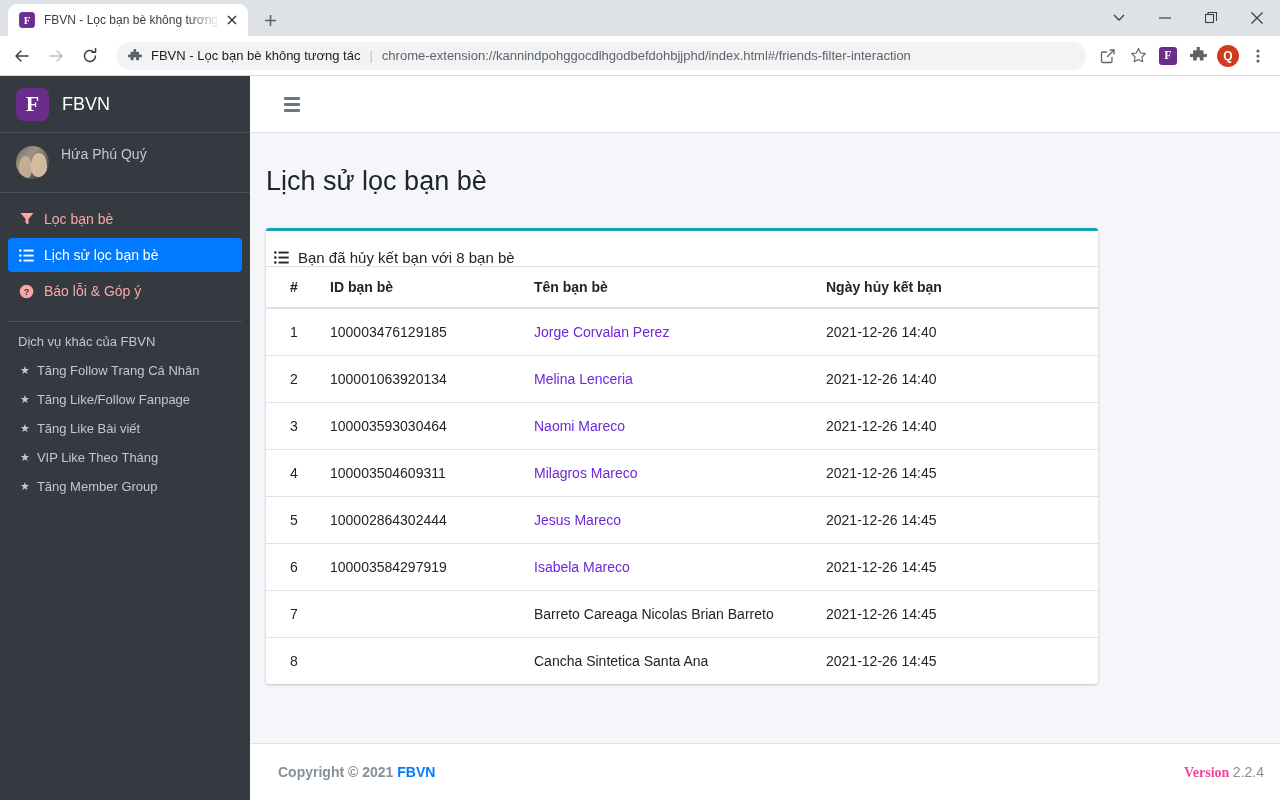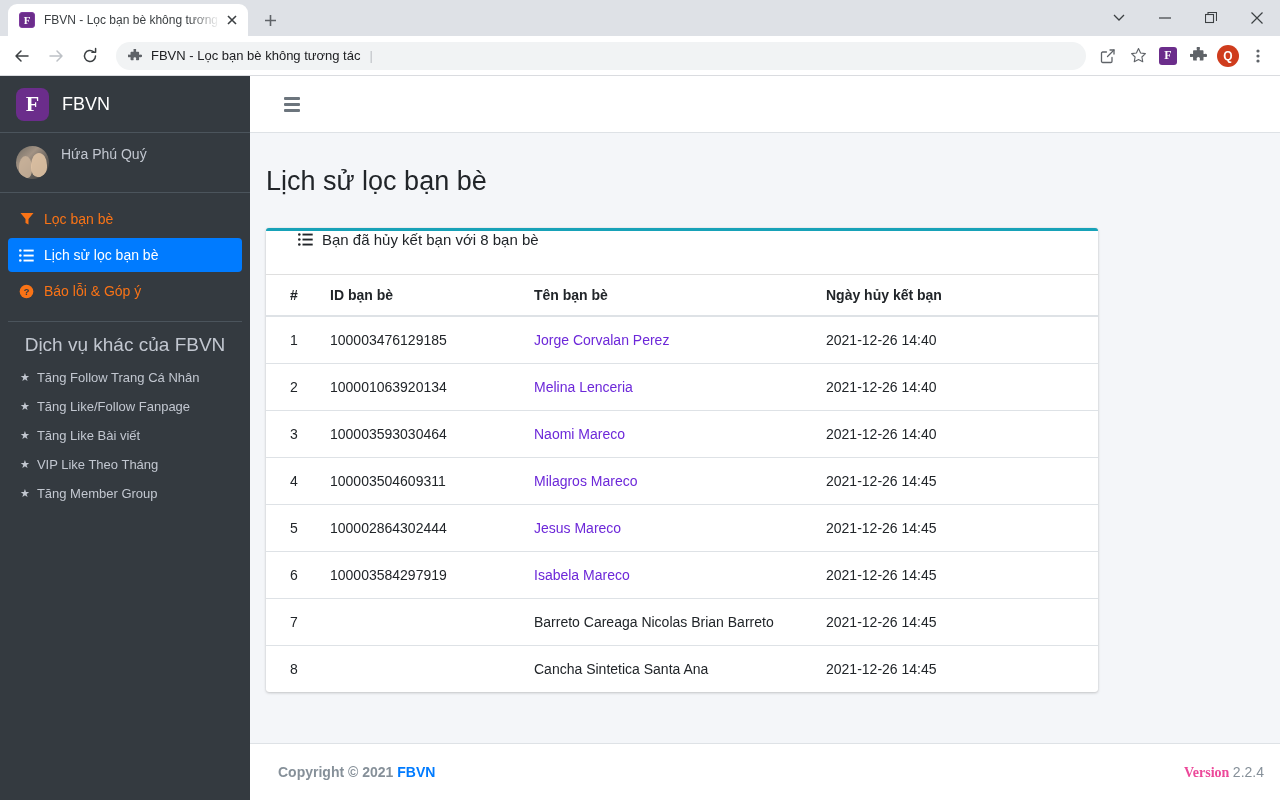--- a/index.html
+++ b/index.html
@@ -124,28 +124,28 @@
   .avatar::after {
     content:""; position:absolute; right:2px; top:7px; width:16px; height:24px;
     border-radius:50% 50% 40% 40%; background:#e0c3a4; opacity:.9;
   }
   .username { margin-left: 12px; font-size: 14px; color: #c2c7d0; }
 
   .nav { padding: 9px 8px 0 8px; }
   .nav-item {
     display: flex; align-items: center; gap: 9px;
     padding: 9px 10px; margin-bottom: 2px; border-radius: 4px;
-    font-size: 14px; color: #f97316;
+    font-size: 14px; color: #fca5a5;
   }
   .nav-item.active { background: #007bff; color: #fff; }
   .nav-icon { width: 17px; display: flex; align-items: center; justify-content: center; flex: 0 0 17px; }
 
   .nav-divider { height: 1px; background: #4b545c; margin: 11px 8px 0 8px; }
   .nav-header {
-    font-size: 19px; color: #c2c7d0; padding: 12px 18px 7px 18px; text-align: center;
+    font-size: 13px; color: #c2c7d0; padding: 12px 18px 7px 18px;
   }
   .svc-item {
     display: flex; align-items: center; gap: 7px;
     padding: 7px 10px 7px 20px; font-size: 13px; color: #c2c7d0;
   }
   .star { font-size: 11px; color: #c2c7d0; }
 
   
   .content-wrap { flex: 1; display: flex; flex-direction: column; min-width: 0; }
   .topnav {
@@ -164,21 +164,21 @@
     padding: 17px 0 5px 0; margin-left: 0;
   }
 
   .card {
     width: 832px; margin-top: 26px; background: #fff;
     border-top: 3px solid #17a2b8; border-radius: 3px;
     box-shadow: 0 0 1px rgba(0,0,0,.125), 0 1px 3px rgba(0,0,0,.2);
     overflow: hidden;
   }
   .card-header {
-    height: 44px; display: flex; align-items: flex-start; padding: 0 32px;
+    height: 36px; display: flex; align-items: flex-end; padding: 0 8px;
     border-bottom: 1px solid rgba(0,0,0,.125);
   }
   .card-title { font-size: 15px; color: #212529; display: flex; align-items: center; gap: 9px; }
 
   table { width: 100%; border-collapse: collapse; }
   thead th {
     font-size: 14px; font-weight: bold; color: #212529; text-align: left;
     padding: 12px 8px; border-bottom: 2px solid #dee2e6;
   }
   tbody td {
@@ -265,20 +265,21 @@
     </div>
 
     <div class="omnibox">
       <span style="display:flex;align-items:center;margin-right:9px">
         <svg width="14" height="14" viewBox="0 0 16 16">
             <path d="M6.2 1.2a1.6 1.6 0 0 1 3.2 0c0 .5-.3.9-.3 1.3 0 .3.2.5.6.5h2.1c.5 0 .9.4.9.9v2.1c0 .4.2.6.5.6.4 0 .8-.3 1.3-.3a1.6 1.6 0 0 1 0 3.2c-.5 0-.9-.3-1.3-.3-.3 0-.5.2-.5.6v2.1c0 .5-.4.9-.9.9H9.7c-.4 0-.6-.2-.6-.5 0-.4.3-.8.3-1.3a1.6 1.6 0 0 0-3.2 0c0 .5.3.9.3 1.3 0 .3-.2.5-.6.5H3.8c-.5 0-.9-.4-.9-.9V9.8c0-.4-.2-.6-.5-.6-.4 0-.8.3-1.3.3a1.6 1.6 0 0 1 0-3.2c.5 0 .9.3 1.3.3.3 0 .5-.2.5-.6V3.9c0-.5.4-.9.9-.9h2.1c.4 0 .6-.2.6-.5 0-.4-.3-.8-.3-1.3z" fill="#5f6368"></path>
           </svg>
       </span>
       <span class="omni-ext-name">FBVN - Lọc bạn bè không tương tác</span>
       <span class="omni-sep">|</span>
+      <span class="omni-url">chrome-extension://kannindpohggocdlhgodbefdohbjjphd/index.html#/friends-filter-interaction</span>
     </div>
 
     <div class="tb-icon">
       <svg width="16" height="16" viewBox="0 0 16 16">
           <path d="M10 2 L14 2 L14 6" stroke="#5f6368" stroke-width="1.3" fill="none" stroke-linecap="round" stroke-linejoin="round"></path>
           <path d="M14 2 L7.5 8.5" stroke="#5f6368" stroke-width="1.3" fill="none" stroke-linecap="round"></path>
           <path d="M12 9.5 V13.3 A1.2 1.2 0 0 1 10.8 14.5 H2.7 A1.2 1.2 0 0 1 1.5 13.3 V5.2 A1.2 1.2 0 0 1 2.7 4 H6.5" stroke="#5f6368" stroke-width="1.3" fill="none" stroke-linecap="round" stroke-linejoin="round"></path>
         </svg>
     </div>
     <div class="tb-icon">

